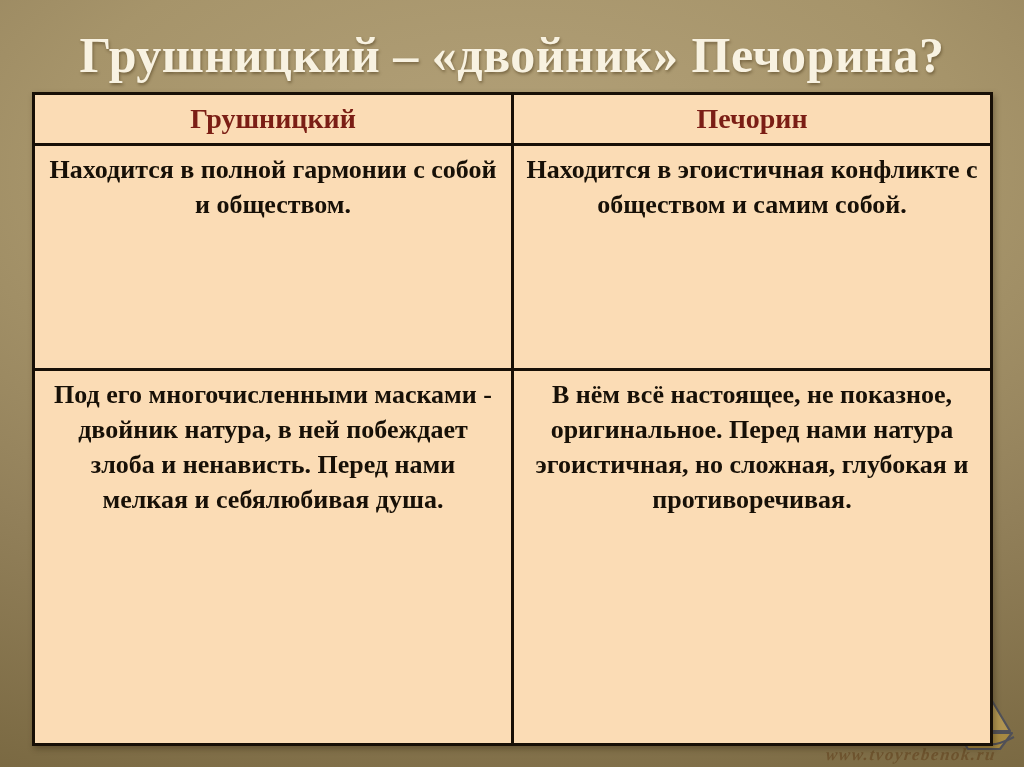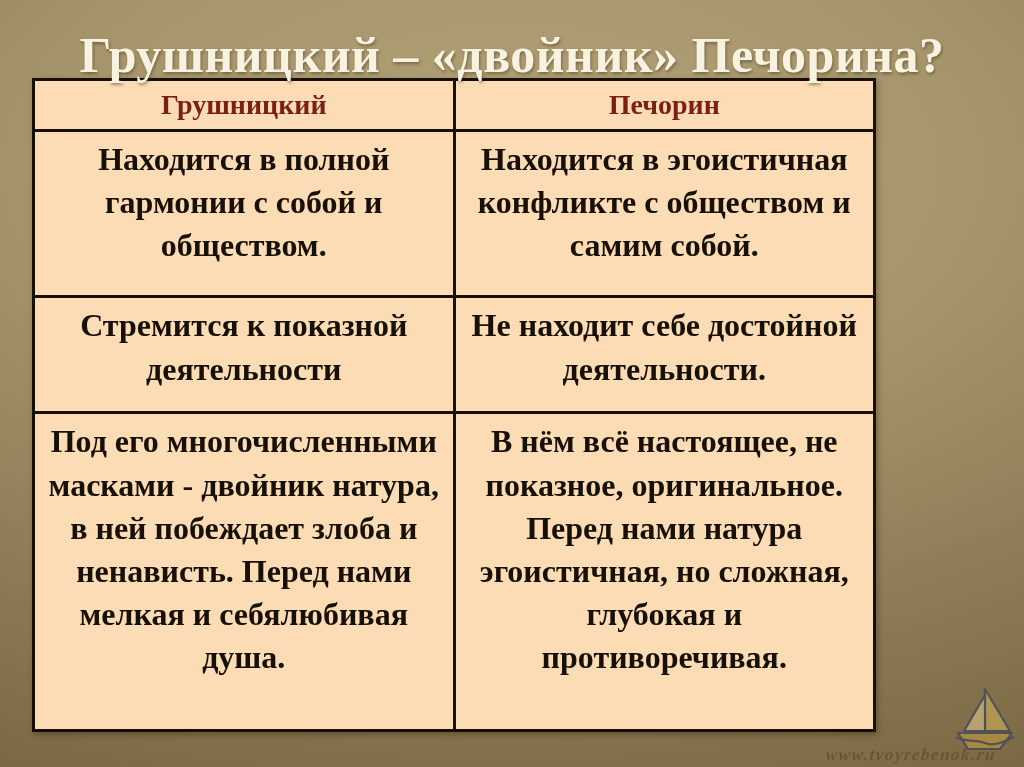--- a/index.html
+++ b/index.html
@@ -26,22 +26,22 @@
     font-weight: bold;
     color: #f8f2e1;
     letter-spacing: 0.5px;
     text-shadow: 1px 2px 3px rgba(60, 42, 14, 0.45);
     z-index: 3;
     margin-top: 12px;
   }
   table.compare {
     position: absolute;
     left: 32px;
-    top: 78px;
-    width: 844px;
+    top: 92px;
+    width: 961px;
     height: 654px;
     border-collapse: collapse;
     table-layout: fixed;
     background: #fbdcb5;
     z-index: 2;
     box-shadow: 2px 3px 6px rgba(40, 28, 8, 0.35);
   }
   table.compare th,
   table.compare td {
     border: 3px solid #170f06;
@@ -52,21 +52,21 @@
   }
   table.compare th {
     height: 44px;
     vertical-align: middle;
     font-size: 28px;
     font-weight: bold;
     color: #7b1e15;
     padding: 2px 10px;
   }
   table.compare td {
-    font-size: 32px;
+    font-size: 26px;
     font-weight: bold;
     color: #171007;
     line-height: 1.35;
   }
   tr.row-1 { height: 130px; }
   tr.row-2 { height: 92px; }
   tr.row-3 { height: 165px; }
   tr.row-4 { height: 217px; }
   .watermark {
     position: absolute;
@@ -116,24 +116,20 @@
       <tr>
         <th>Грушницкий</th>
         <th>Печорин</th>
       </tr>
     </thead>
     <tbody>
       <tr class="row-1">
         <td>Находится в полной гармонии с собой и обществом.</td>
         <td>Находится в эгоистичная конфликте с обществом и самим собой.</td>
       </tr>
-      <tr class="row-2">
-        <td>Стремится к показной деятельности</td>
-        <td>Не находит себе достойной деятельности.</td>
-      </tr>
       <tr class="row-4">
         <td>Под его многочисленными масками - двойник натура, в ней побеждает злоба и ненависть. Перед нами мелкая и себялюбивая душа.</td>
         <td>В нём всё настоящее, не показное, оригинальное. Перед нами натура эгоистичная, но сложная, глубокая и противоречивая.</td>
       </tr>
     </tbody>
   </table>
 
 </div>
 
 </body></html>

